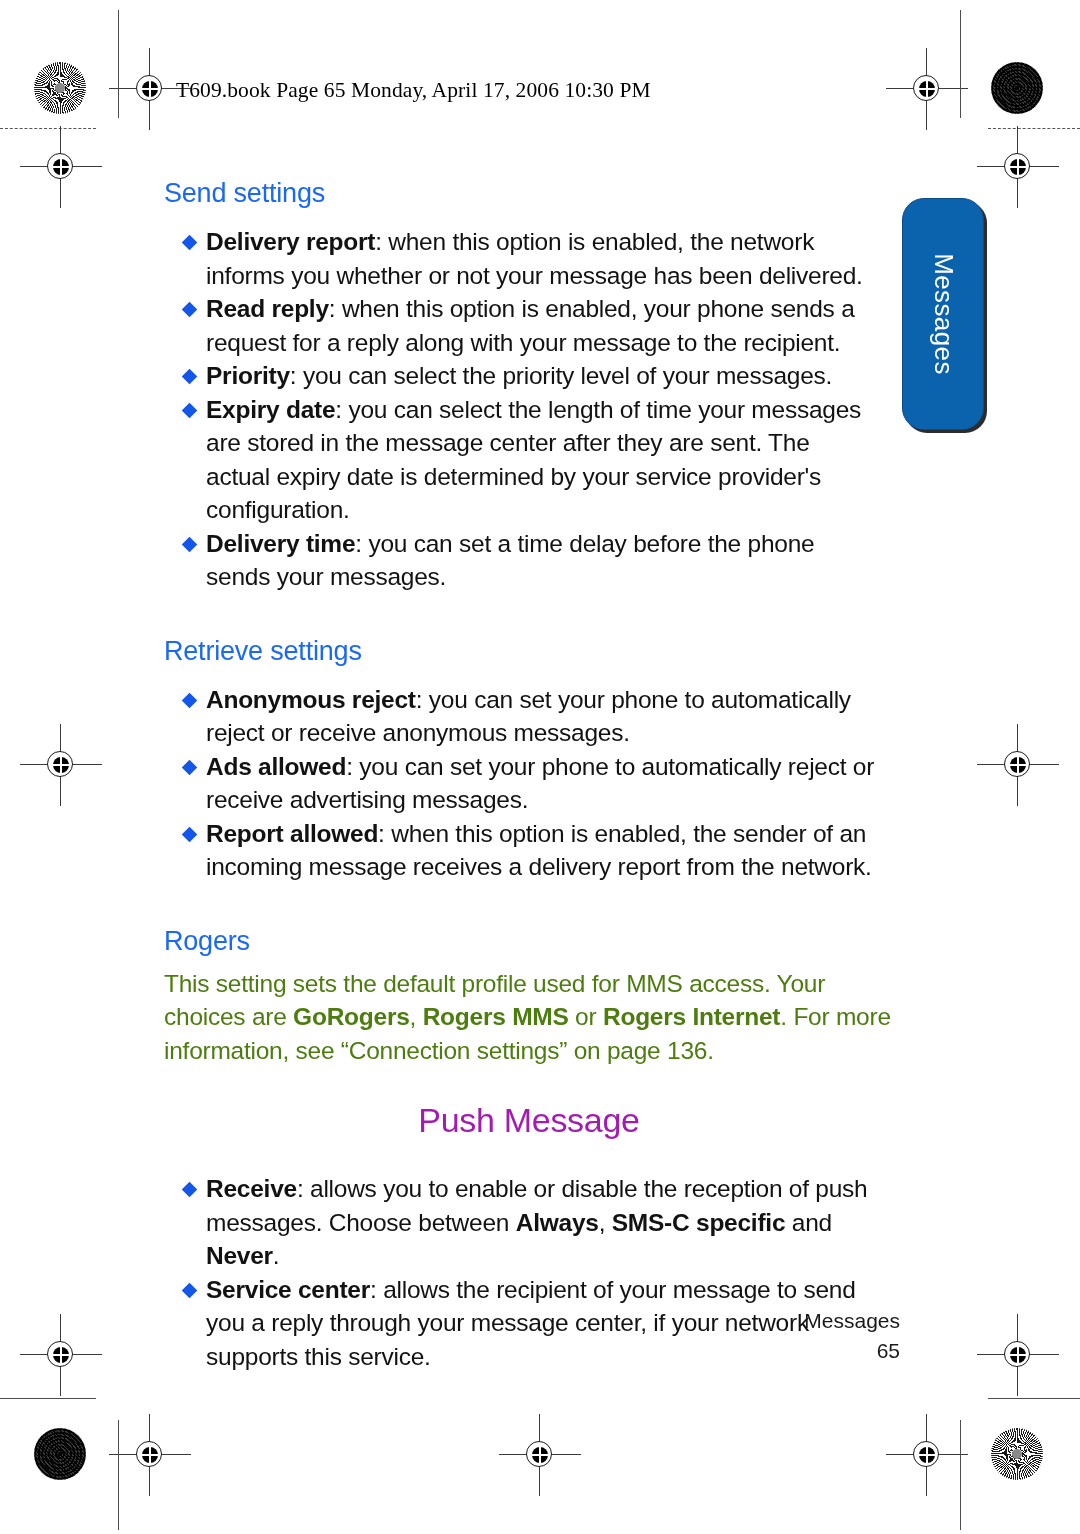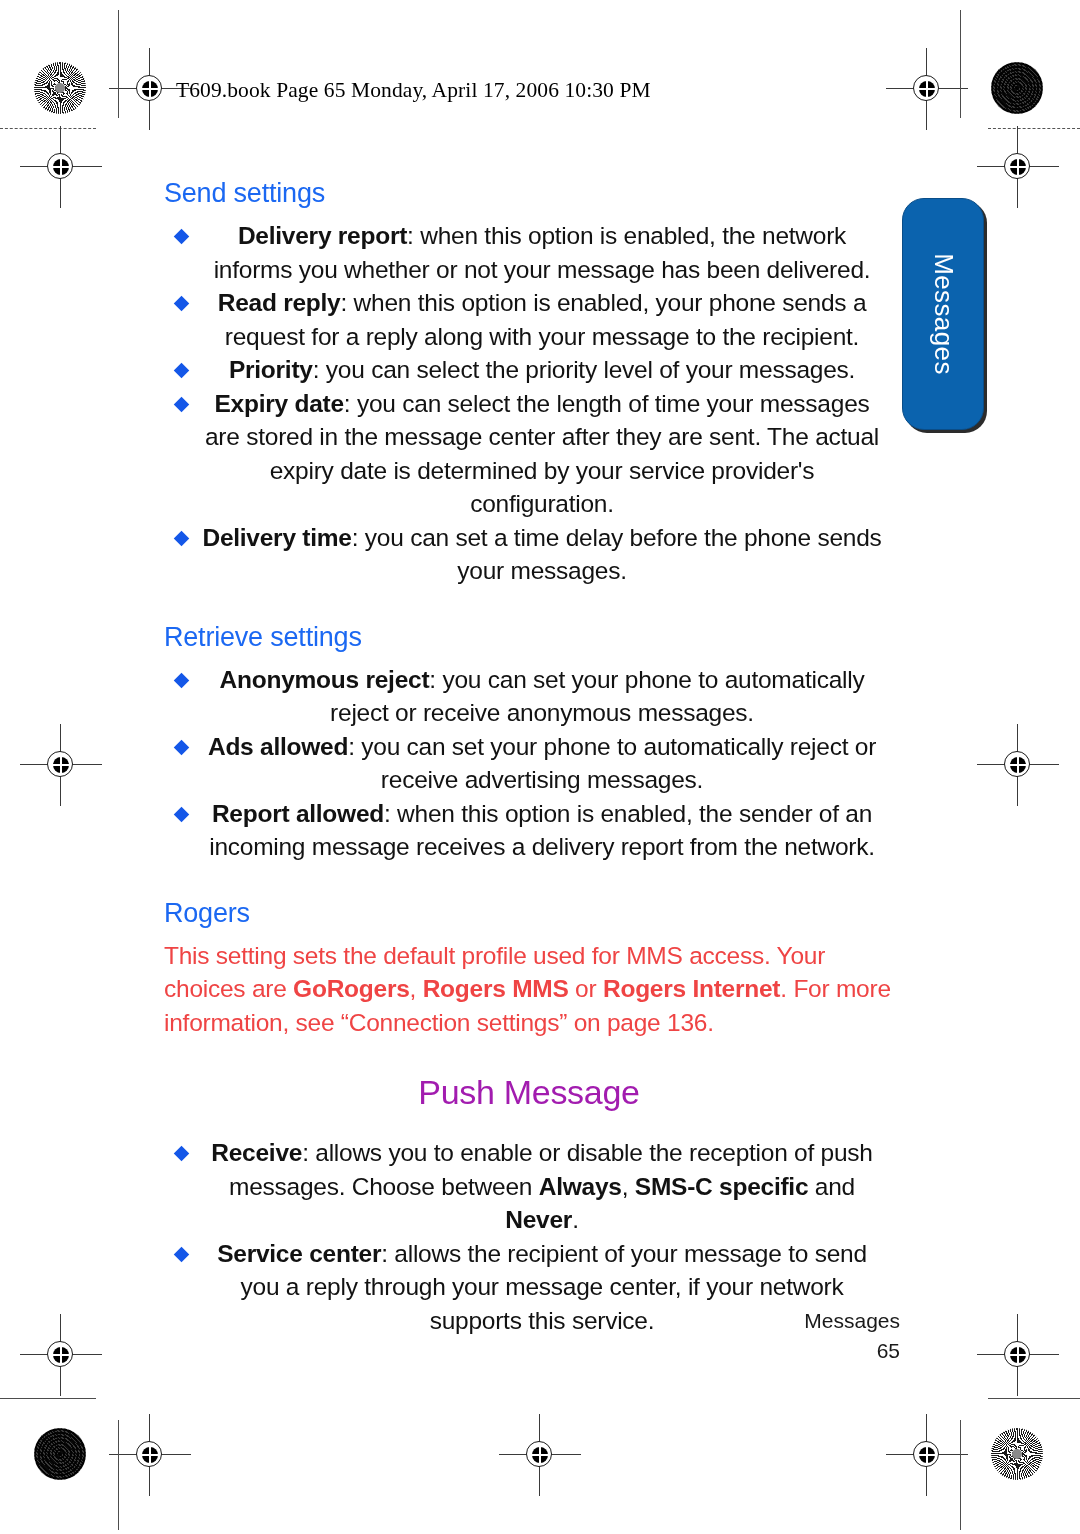--- a/index.html
+++ b/index.html
@@ -134,29 +134,28 @@
     font-weight: 400;
     color: #a21caf;
     letter-spacing: -0.3px;
     text-align: center;
   }
 
   p.body {
     margin: 0;
     font-size: 24.5px;
     line-height: 33.5px;
-    color: #ef4444;
+    color: #4d7c0f;
     letter-spacing: -0.25px;
   }
 
   ul.bullets {
     list-style: none;
-    margin: 8px;
+    margin: 16px;
     padding: 0;
-    text-align: center;
   }
   ul.bullets li {
     position: relative;
     padding-left: 26px;
     margin: 0;
     font-size: 24.5px;
     line-height: 33.5px;
     color: #121212;
     letter-spacing: -0.25px;
   }

